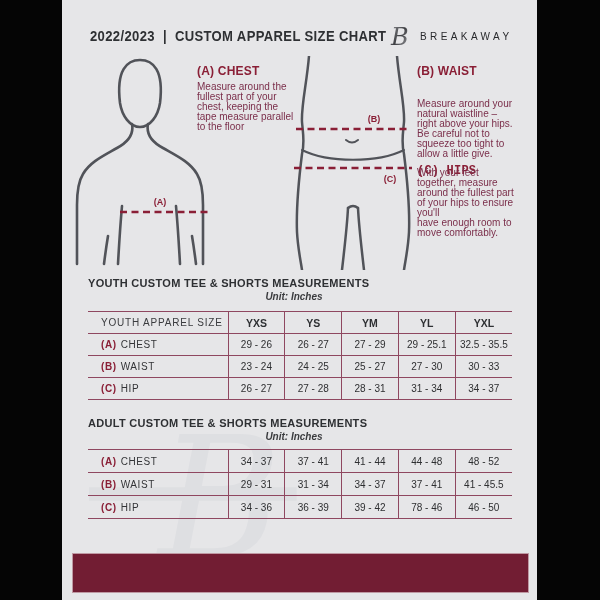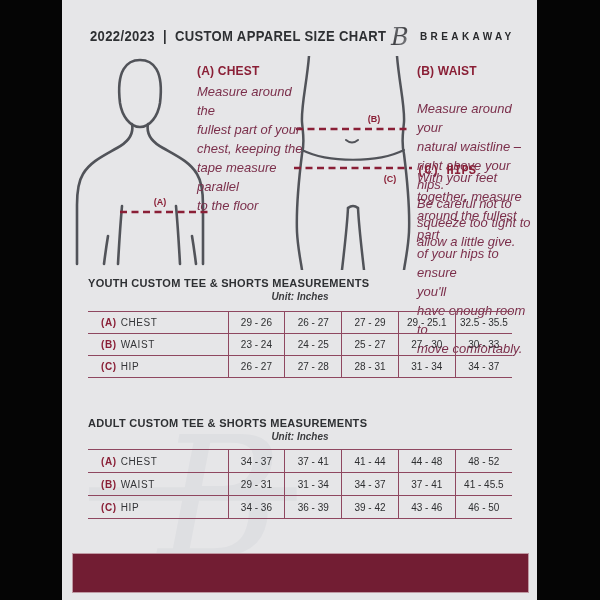--- a/index.html
+++ b/index.html
@@ -16,39 +16,39 @@
 
   
   .doc-title {
     left:28px; top:28px;
     font-size:14.5px; font-weight:bold; letter-spacing:0.4px;
     color:#2E3033; white-space:pre;
     transform:scaleX(0.9); transform-origin:0 50%;
   }
   .brand {
     left:358px; top:31px;
-    font-size:10px; font-weight:bold; letter-spacing:3.4px; color:#28292C;
+    font-size:10px; font-weight:normal; letter-spacing:3.4px; color:#28292C;
   }
   .logo { left:322px; top:20px; }
 
   
   .m-head { font-size:12px; font-weight:bold; color:#8A1F36; letter-spacing:0.2px; }
   .m-body {
-    font-size:13px; font-style:italic; line-height:19px;
+    font-size:10px; line-height:10px;
     color:#7B2F4B; white-space:pre-line;
   }
   .figure-svg { position:absolute; }
 
   
   .tbl-title {
     left:26px; width:424px; 
     font-size:11px; font-weight:bold; color:#2E3033; letter-spacing:0.3px;
   }
   .tbl-unit {
-    left:26px; width:424px; text-align:center;
+    left:20px; width:424px; text-align:center;
     font-size:10px; font-style:italic; font-weight:bold; color:#3A3B3E;
   }
   table.size-table {
     position:absolute; left:26px; width:424px;
     border-collapse:collapse; table-layout:fixed;
     border-top:1.4px solid #8F4760; border-bottom:1.4px solid #8F4760;
     background:transparent;
   }
   table.size-table col.c0 { width:140px; }
   table.size-table tr { border-bottom:1.2px solid #8F4760; }
@@ -162,20 +162,28 @@
     <table id="youth-table" class="size-table layer-top" style="top:311px;">
       <colgroup>
           <col class="c0">
           <col>
           <col>
           <col>
           <col>
           <col>
         </colgroup>
       <tbody>
+          <tr class="head">
+        <td class="lbl">YOUTH APPAREL SIZE</td>
+        <td class="sz">YXS</td>
+        <td class="sz">YS</td>
+        <td class="sz">YM</td>
+        <td class="sz">YL</td>
+        <td class="sz">YXL</td>
+      </tr>
       <tr>
         <td class="lbl">
           <span class="key">(A)</span><span class="nm">CHEST</span>
         </td>
         <td>29 - 26</td>
         <td>26 - 27</td>
         <td>27 - 29</td>
         <td>29 - 25.1</td>
         <td>32.5 - 35.5</td>
       </tr>
@@ -235,21 +243,21 @@
         <td>37 - 41</td>
         <td>41 - 45.5</td>
       </tr>
       <tr>
         <td class="lbl">
           <span class="key">(C)</span><span class="nm">HIP</span>
         </td>
         <td>34 - 36</td>
         <td>36 - 39</td>
         <td>39 - 42</td>
-        <td>43 - 46</td>
+        <td>78 - 46</td>
         <td>46 - 50</td>
       </tr>
     </tbody>
       </table>
 
     <div class="abs footer-bar layer-top"></div>
   </div>
 </div>
 
 </body></html>

